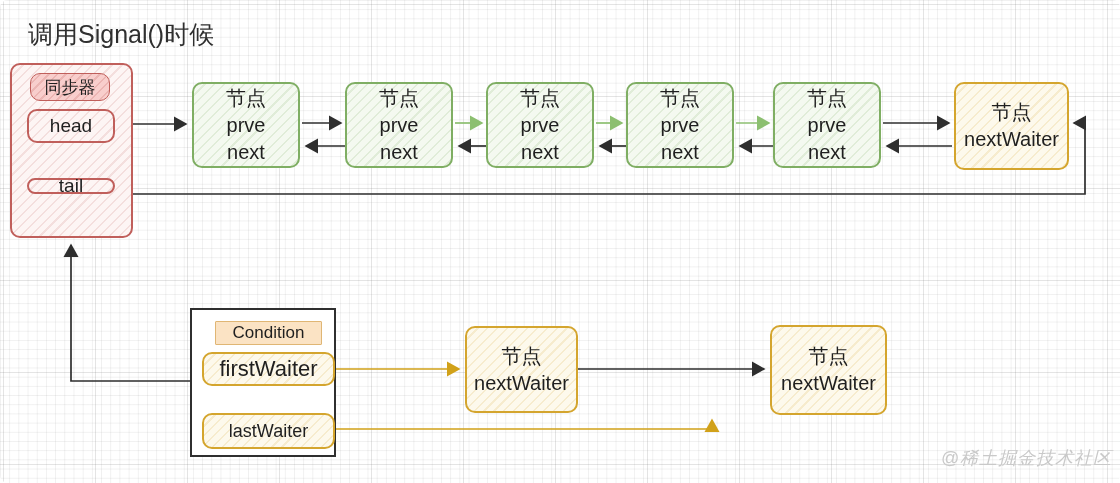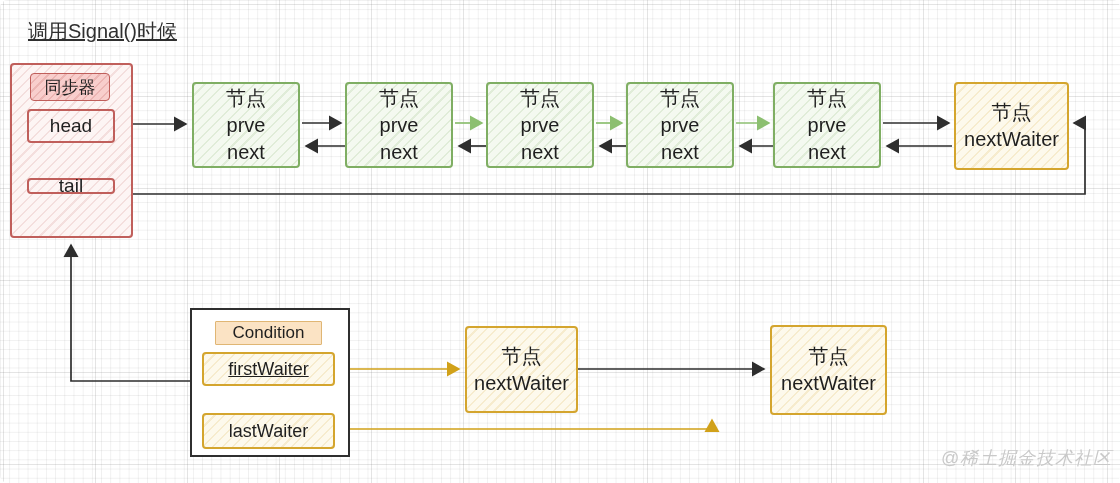--- a/index.html
+++ b/index.html
@@ -12,47 +12,47 @@
     border-radius:8px;
     background-color:#ffffff;
     background-image:
       linear-gradient(to right, rgba(120,120,120,0.20) 1px, transparent 1px),
       linear-gradient(to bottom, rgba(120,120,120,0.20) 1px, transparent 1px),
       linear-gradient(to right, rgba(120,120,120,0.11) 1px, transparent 1px),
       linear-gradient(to bottom, rgba(120,120,120,0.11) 1px, transparent 1px);
     background-size:92px 92px,92px 92px,9.2px 9.2px,9.2px 9.2px;
     background-position:3px 4px,3px 4px,0 0,0 0;
   }
-  .title{position:absolute;left:28px;top:18px;font-size:20px;color:#2f2f2f;text-decoration:underline;}
+  .title{position:absolute;left:28px;top:18px;font-size:25px;color:#2f2f2f;}
   .connectors{position:absolute;left:0;top:0;width:1120px;height:483px;pointer-events:none;}
 
-  .box{position:absolute;box-sizing:border-box;border-radius:4px;
+  .box{position:absolute;box-sizing:border-box;border-radius:10px;
        display:flex;flex-direction:column;justify-content:center;align-items:center;text-align:center;}
 
   .hatch-pink{background:repeating-linear-gradient(135deg, rgba(192,95,91,0.15) 0 1.5px, rgba(0,0,0,0) 1.5px 7px) #fdf5f4;
               border:2px solid #c05f5b;}
   .hatch-pink-strong{background:repeating-linear-gradient(135deg, rgba(192,95,91,0.22) 0 1.5px, rgba(0,0,0,0) 1.5px 6px) #f8cecc;
               border:1.6px solid #c05f5b;}
   .hatch-green{background:repeating-linear-gradient(135deg, rgba(127,174,99,0.17) 0 1.5px, rgba(0,0,0,0) 1.5px 7px) #f4f9f0;
               border:2px solid #7fae63;}
   .hatch-yellow{background:repeating-linear-gradient(135deg, rgba(212,165,46,0.16) 0 1.5px, rgba(0,0,0,0) 1.5px 7px) #fdf9ec;
               border:2px solid #d4a52e;}
 
   .sync-box{left:10px;top:63px;width:123px;height:175px;justify-content:flex-start;}
   .sync-label{position:absolute;left:18px;top:8px;width:80px;height:28px;font-size:17px;}
   .field-head{position:absolute;left:15px;top:44px;width:88px;height:34px;font-size:19px;}
   .field-tail{position:absolute;left:15px;top:113px;width:88px;height:16px;font-size:19px;}
 
   .gnode{top:82px;width:108px;height:86px;font-size:20px;line-height:27px;}
   .twnode{left:954px;top:82px;width:115px;height:88px;font-size:20px;line-height:27px;}
 
-  .cond-box{left:190px;top:308px;width:160px;height:149px;border:2px solid #2f2f2f;background:#ffffff;border-radius:0;}
+  .cond-box{left:190px;top:308px;width:146px;height:149px;border:2px solid #2f2f2f;background:#ffffff;border-radius:0;}
   .cond-label{position:absolute;left:23px;top:11px;width:107px;height:24px;font-size:17px;
               background:#fbe3c4;border:1.3px solid #e0b674;border-radius:1px;}
-  .fwaiter{position:absolute;left:10px;top:42px;width:133px;height:34px;font-size:18px;text-decoration:underline;}
+  .fwaiter{position:absolute;left:10px;top:42px;width:133px;height:34px;font-size:22px;}
   .lwaiter{position:absolute;left:10px;top:103px;width:133px;height:36px;font-size:18px;}
 
   .cnode1{left:465px;top:326px;width:113px;height:87px;font-size:20px;line-height:27px;}
   .cnode2{left:770px;top:325px;width:117px;height:90px;font-size:20px;line-height:27px;}
 
   .watermark{position:absolute;right:8px;top:446px;font-size:18px;color:#c9c9c9;letter-spacing:1px;font-style:italic;}
 </style>
 </head>
 <body>
 

